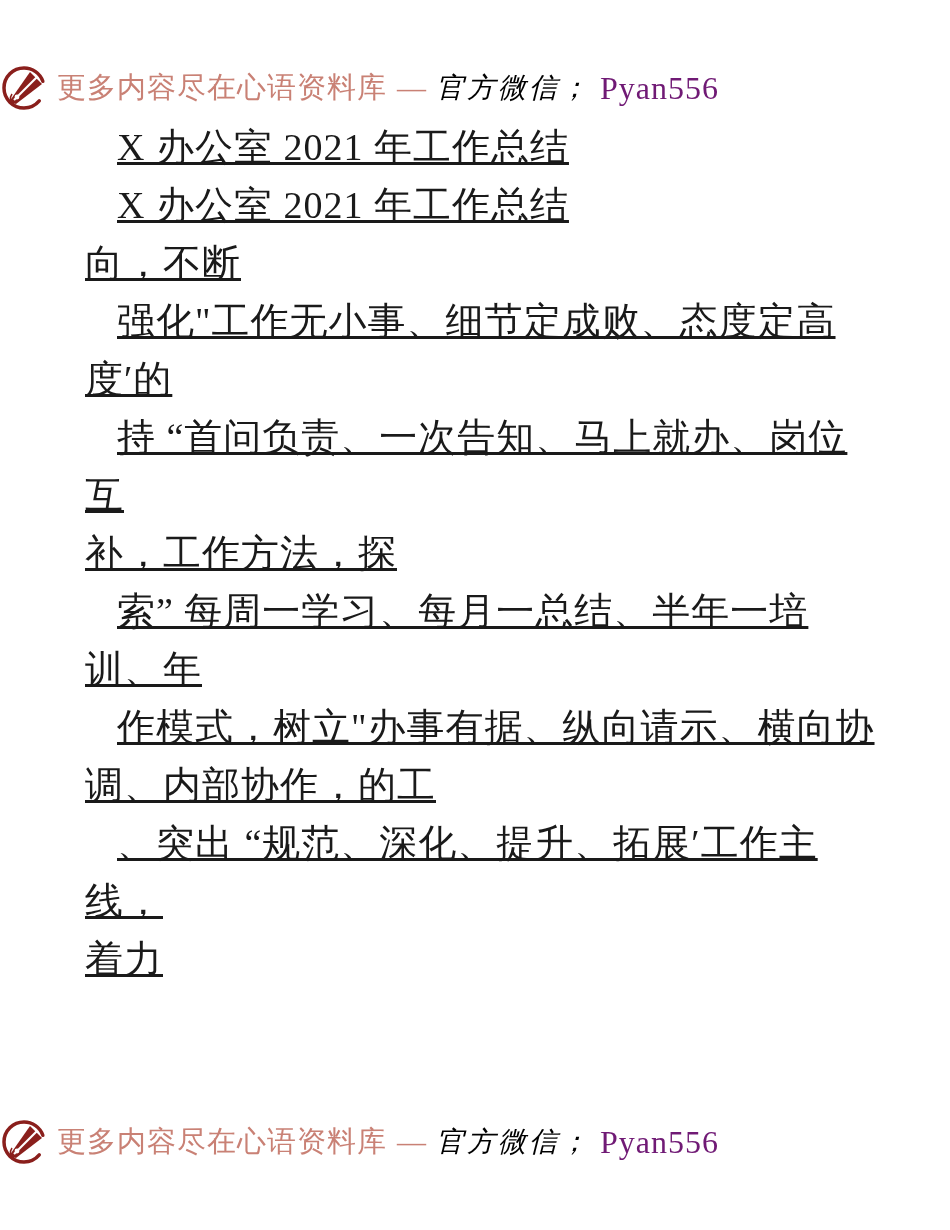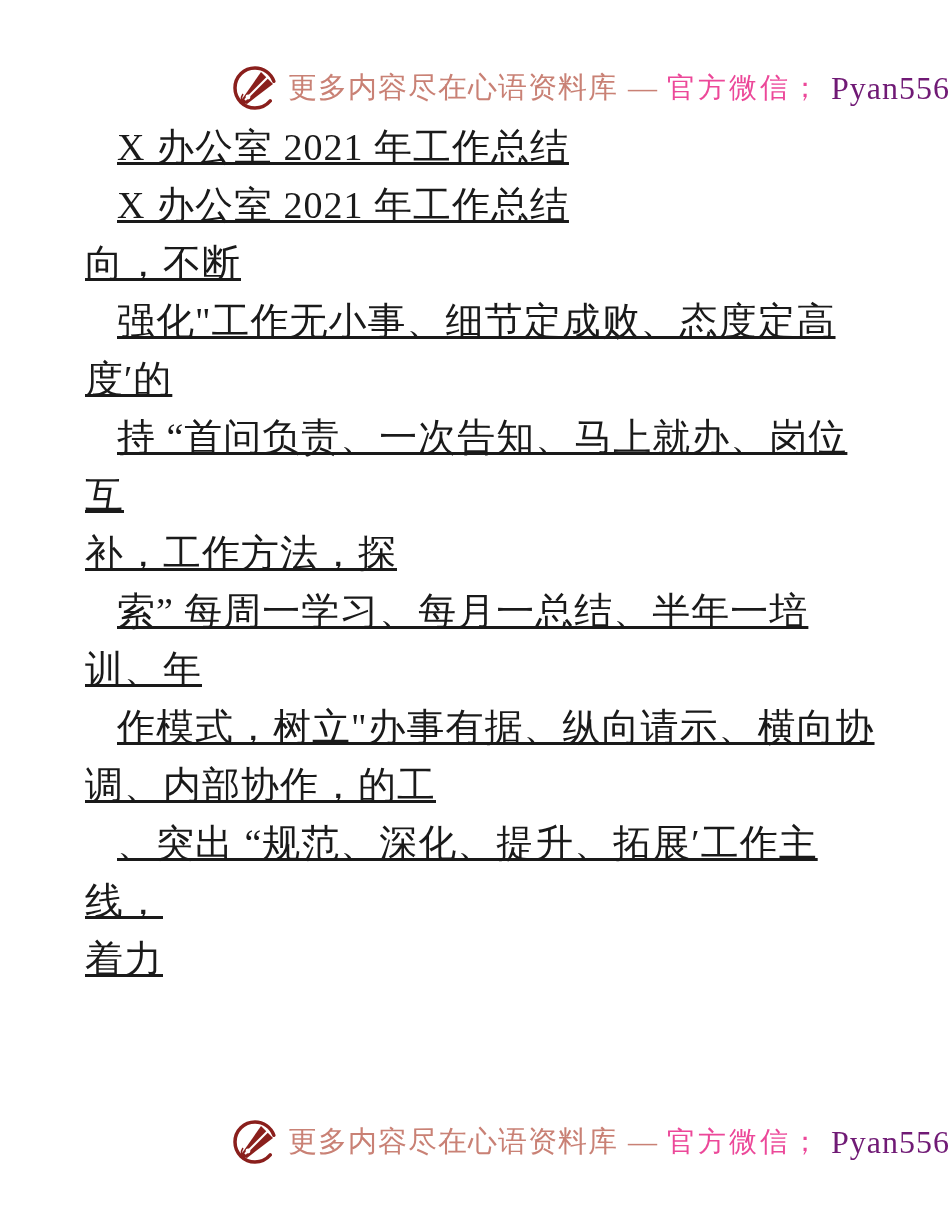--- a/index.html
+++ b/index.html
@@ -20,21 +20,21 @@
     background: #ffffff;
   }
   
   .banner {
     position: absolute;
     left: 0;
     right: 0;
     height: 56px;
     display: flex;
     align-items: center;
-    justify-content: flex-end;
+    justify-content: flex-start;
     gap: 9px;
     white-space: nowrap;
   }
   .banner.header { top: 60px; }
   .banner.footer { top: 1114px; }
   .banner .logo {
     width: 48px;
     height: 48px;
     flex: 0 0 auto;
     display: block;
@@ -43,23 +43,24 @@
     color: #c98175;
     font-size: 29px;
     letter-spacing: 1px;
   }
   .banner .dash {
     color: #c98175;
     font-size: 29px;
     margin: 0 1px;
   }
   .banner .wechat-label {
-    color: #ec4899;
+    color: #000000;
     font-size: 28px;
     letter-spacing: 3px;
+    font-style: italic;
   }
   .banner .wechat-id {
     color: #701a75;
     font-family: Liberation Serif, serif;
     font-size: 32px;
     letter-spacing: 1px;
   }
   
   .doc {
     position: absolute;

